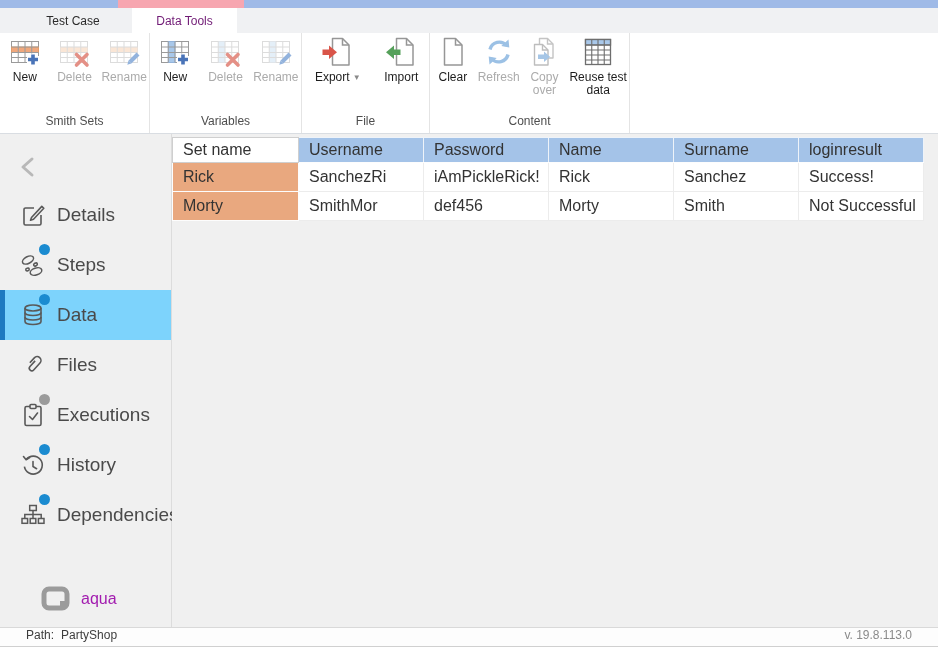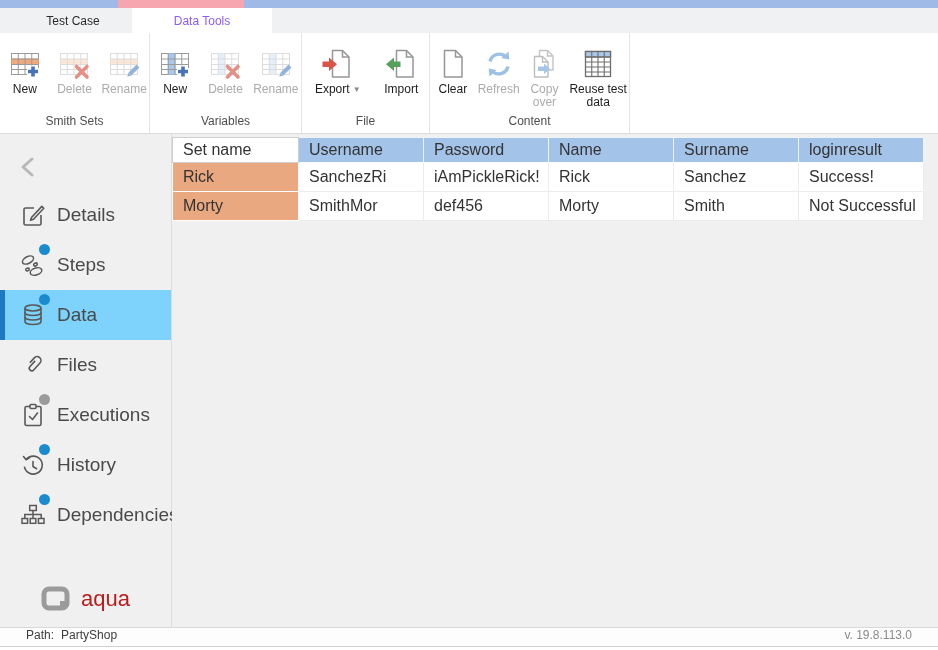--- a/index.html
+++ b/index.html
@@ -9,32 +9,32 @@
 
   
   .top-strip { position:absolute; left:0; top:0; width:938px; height:8px; background:#9fbae7; }
   .pink-seg { position:absolute; left:118px; top:0; width:126px; height:8px; background:#f7a6b0; }
 
   
   .tab-row { position:absolute; left:0; top:8px; width:938px; height:25px; background:#f0f1f3; }
   .tab { position:absolute; top:0; height:25px; display:flex; align-items:center; justify-content:center;
          font-size:12px; color:#2b2b2b; cursor:default;margin-left:14px; }
   .tab-testcase { left:0; width:118px; }
-  .tab-datatools { left:118px; width:140px; background:#ffffff; color:#8b5cf6; }
+  .tab-datatools { left:118px; width:105px; background:#ffffff; color:#701a75; }
 
   
   .ribbon { position:absolute; left:0; top:33px; width:938px; height:101px; background:#fff;
             border-bottom:1px solid #d9dde2; display:flex; }
   .rgroup { height:100%; border-right:1px solid #e4e4e4; display:flex; flex-direction:column; }
   .rgroup-valuesets { width:150px; }
   .rgroup-variables { width:152px; }
   .rgroup-file { width:128px; }
   .rgroup-content { width:200px; }
   .rgroup-fill { flex:1; border-right:none; }
-  .rbtns { flex:1; display:flex; justify-content:space-around; align-items:flex-start; padding-top:14px; }
+  .rbtns { flex:1; display:flex; justify-content:space-around; align-items:flex-start; padding-top:2px; }
   .rbtn { display:flex; flex-direction:column; align-items:center; width:46px; cursor:pointer; }
   .rbtn.wide { width:62px; }
   .rbtn .ricon { width:34px; height:34px; display:block; }
   .rlabel { font-size:12px; color:#1d1d1d; margin-top:2px; text-align:center; line-height:13px; white-space:normal; }
   .rbtn.disabled .rlabel { color:#ababab; }
   .labelrow { display:flex; align-items:center; gap:3px; margin-top:2px; }
   .labelrow .rlabel { margin-top:0; }
   .caret { font-size:8px; color:#8a8a8a; line-height:8px; }
   .rgroup-label { height:22px; text-align:center; font-size:12px; color:#4e4e4e; line-height:20px; }
 
@@ -47,21 +47,21 @@
   .back-btn { margin:18px 0 8px 18px; width:30px; height:30px; display:flex; align-items:center; cursor:pointer; }
   .side-item { position:relative; height:50px; display:flex; align-items:center; cursor:pointer; }
   .side-item .sicon { position:absolute; left:20px; top:12px; width:26px; height:26px; }
   .side-item .slabel { position:absolute; left:57px; font-size:19px; color:#4a4a4a; }
   .side-item.selected { background:#7dd3fc; }
   .side-item.selected::before { content:""; position:absolute; left:0; top:0; width:5px; height:100%; background:#1e7ac0; }
   .dot { position:absolute; left:39px; top:4px; width:11px; height:11px; border-radius:50%; }
   .dot.blue { background:#1b8bd0; }
   .dot.gray { background:#9b9b9b; }
   .logo { position:absolute; left:40px; bottom:14px; display:flex; align-items:center; gap:9px; }
-  .logo-text { font-size:22px; color:#b91c1c; }
+  .logo-text { font-size:16px; color:#a21caf; }
 
   
   .content { position:absolute; left:172px; top:0; width:766px; height:493px; background:#f0f0f0; }
   table.data { border-collapse:collapse; table-layout:fixed; margin-top:3px; background:#fff;
                border:1px solid #d9d9d9; }
   table.data th, table.data td { font-weight:normal; text-align:left; font-size:16px; color:#333;
                padding:0 0 0 10px; overflow:hidden; white-space:nowrap; }
   table.data th { height:25px; }
   table.data td { height:29px; }
   th.plain { background:#fff; border:1px solid #cfcfcf; }

